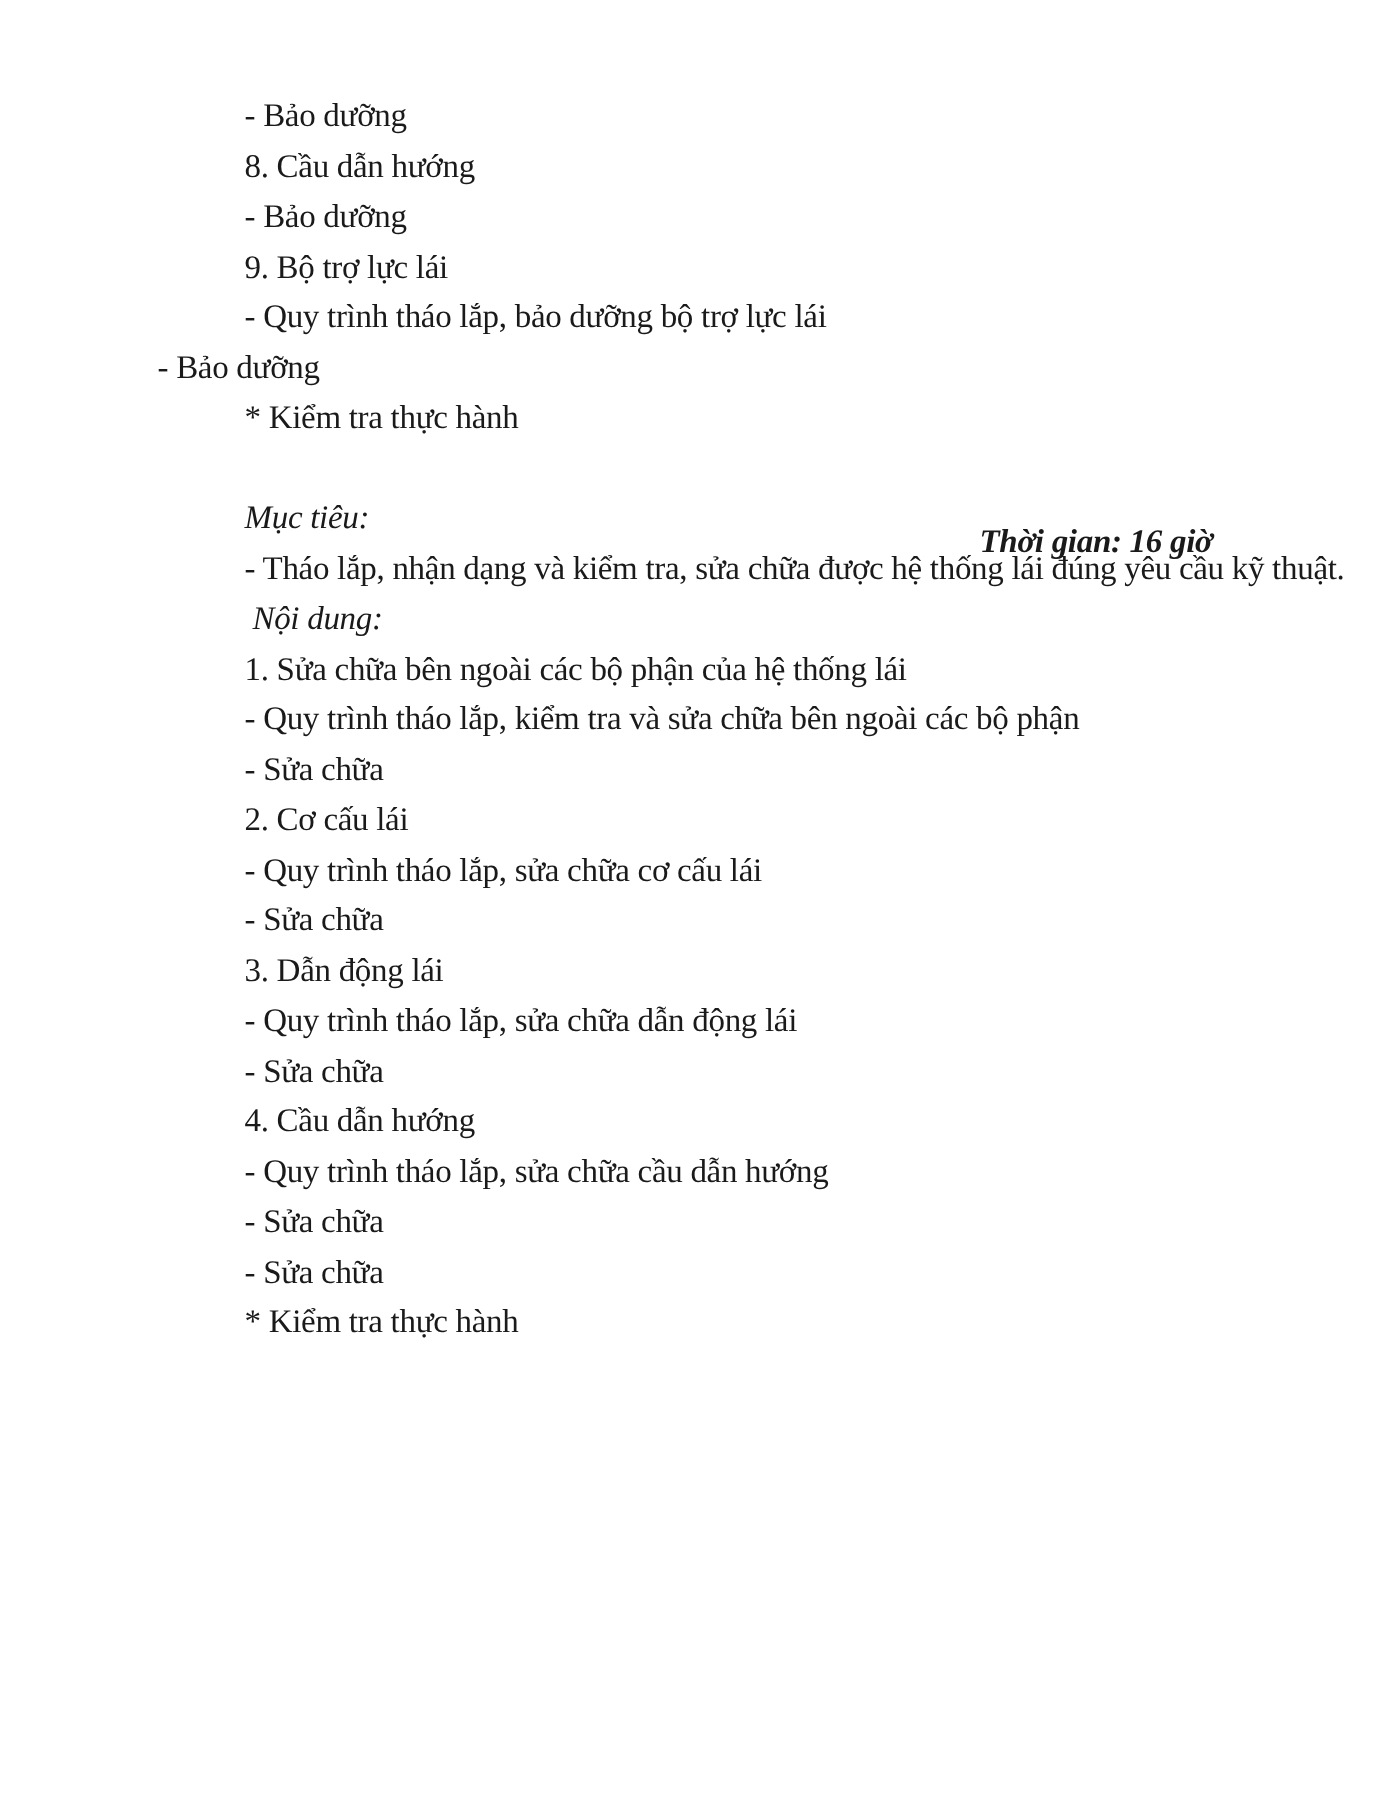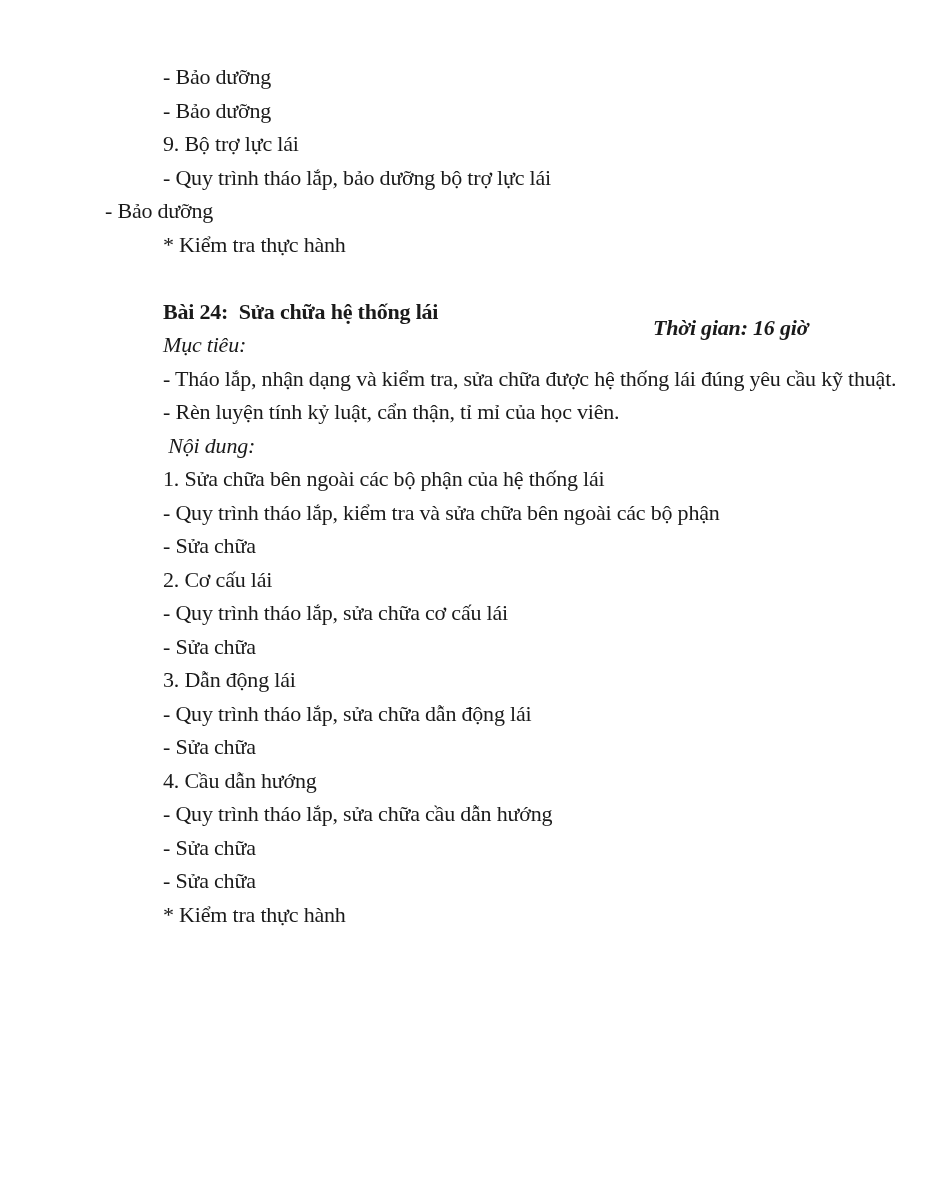--- a/index.html
+++ b/index.html
@@ -43,33 +43,33 @@
     letter-spacing: 0;
     color: #2a2a2a;
   }
 </style>
 </head>
 <body>
 
 <div class="page">
 
   <p class="line">- Bảo dưỡng</p>
+  <p class="line">8. Cầu dẫn hướng</p>
   <p class="line">- Bảo dưỡng</p>
   <p class="line">9. Bộ trợ lực lái</p>
   <p class="line">- Quy trình tháo lắp, bảo dưỡng bộ trợ lực lái</p>
   <p class="line outdent">- Bảo dưỡng</p>
   <p class="line">* Kiểm tra thực hành</p>
 
   <div class="spacer"></div>
 
-  <p class="line heading-row"><span class="bold">Bài 24:  Sửa chữa hệ thống lái</span><span class="duration">Thời gian: 16 giờ</span></p>
+  <p class="line heading-row"><span class="duration">Thời gian: 16 giờ</span></p>
 
   <p class="line italic">Mục tiêu:</p>
   <p class="line">- Tháo lắp, nhận dạng và kiểm tra, sửa chữa được hệ thống lái đúng yêu cầu kỹ thuật.</p>
-  <p class="line">- Rèn luyện tính kỷ luật, cẩn thận, tỉ mỉ của học viên.</p>
 
   <p class="line italic"> Nội dung:</p>
   <p class="line">1. Sửa chữa bên ngoài các bộ phận của hệ thống lái</p>
   <p class="line">- Quy trình tháo lắp, kiểm tra và sửa chữa bên ngoài các bộ phận</p>
   <p class="line">- Sửa chữa</p>
   <p class="line">2. Cơ cấu lái</p>
   <p class="line">- Quy trình tháo lắp, sửa chữa cơ cấu lái</p>
   <p class="line">- Sửa chữa</p>
   <p class="line">3. Dẫn động lái</p>
   <p class="line">- Quy trình tháo lắp, sửa chữa dẫn động lái</p>

